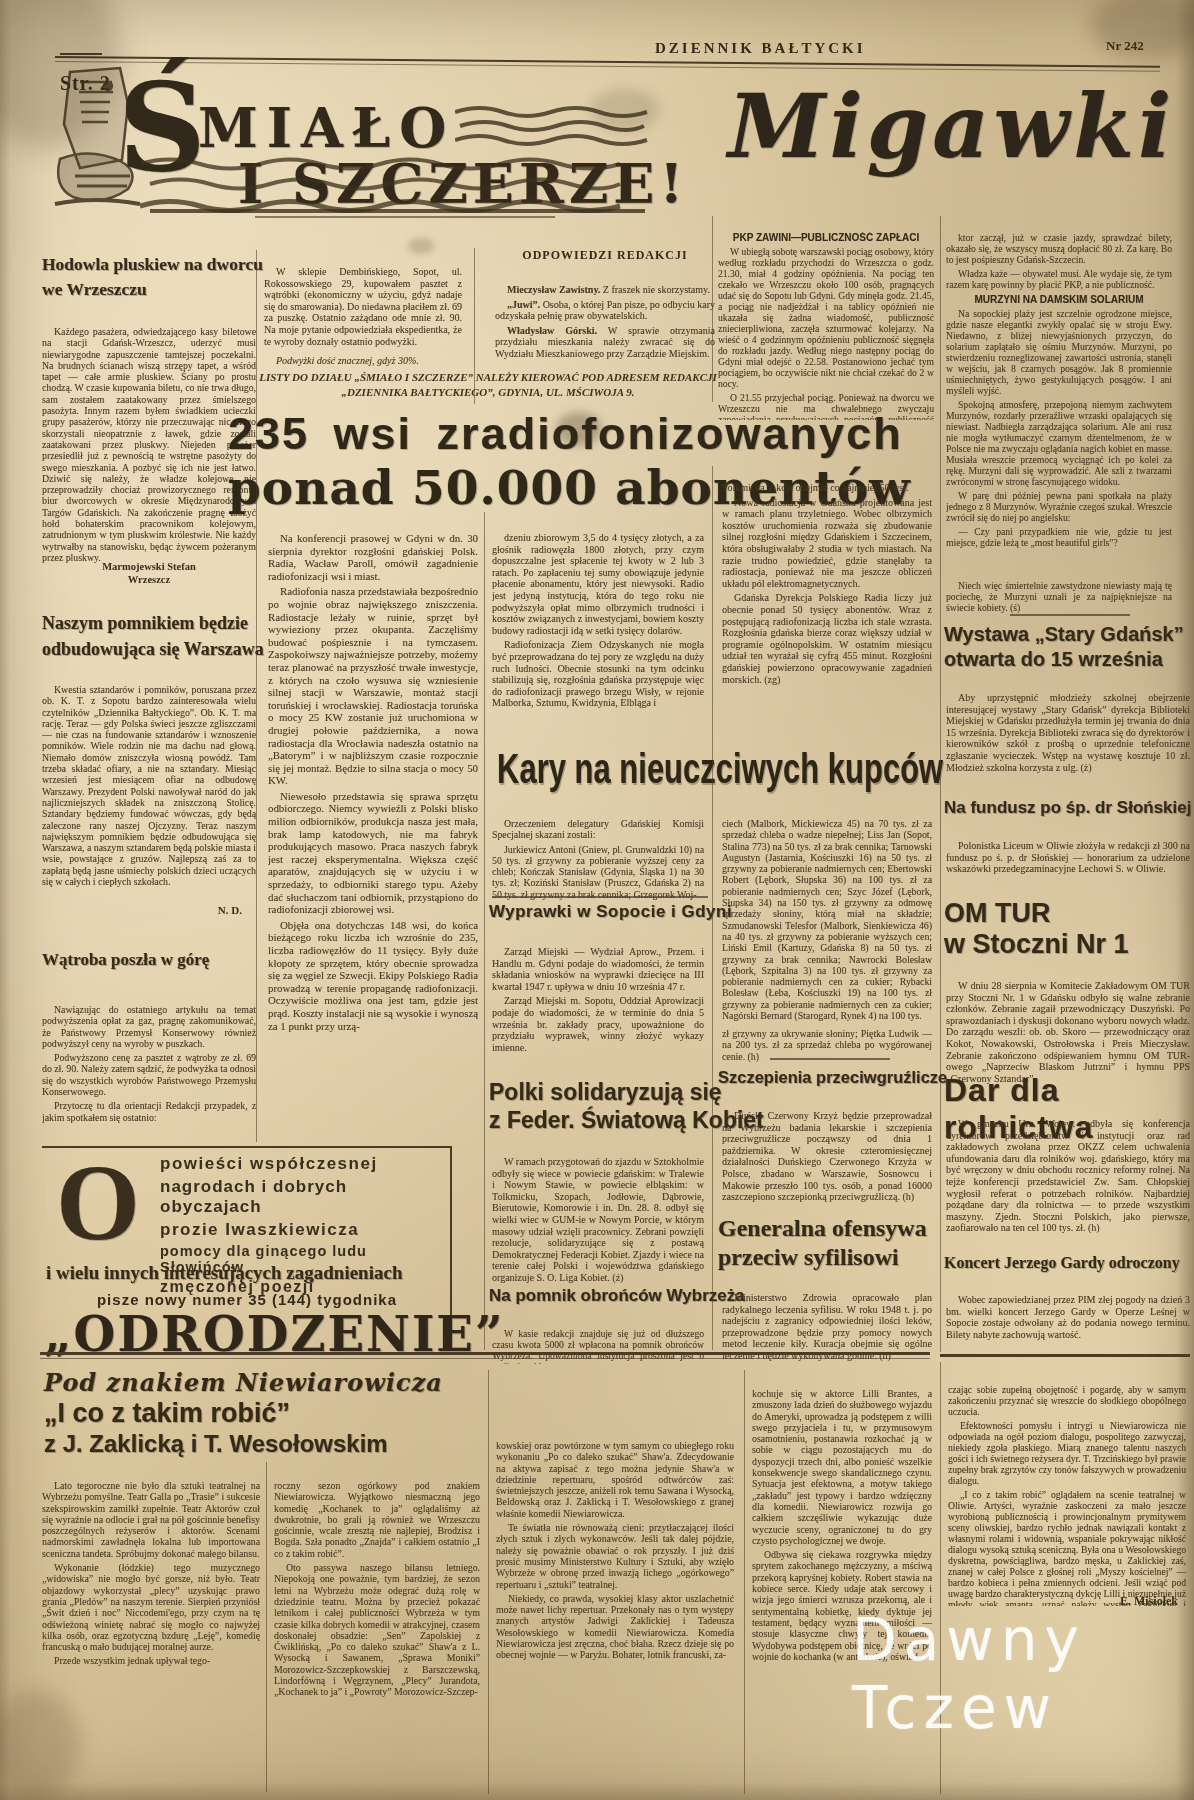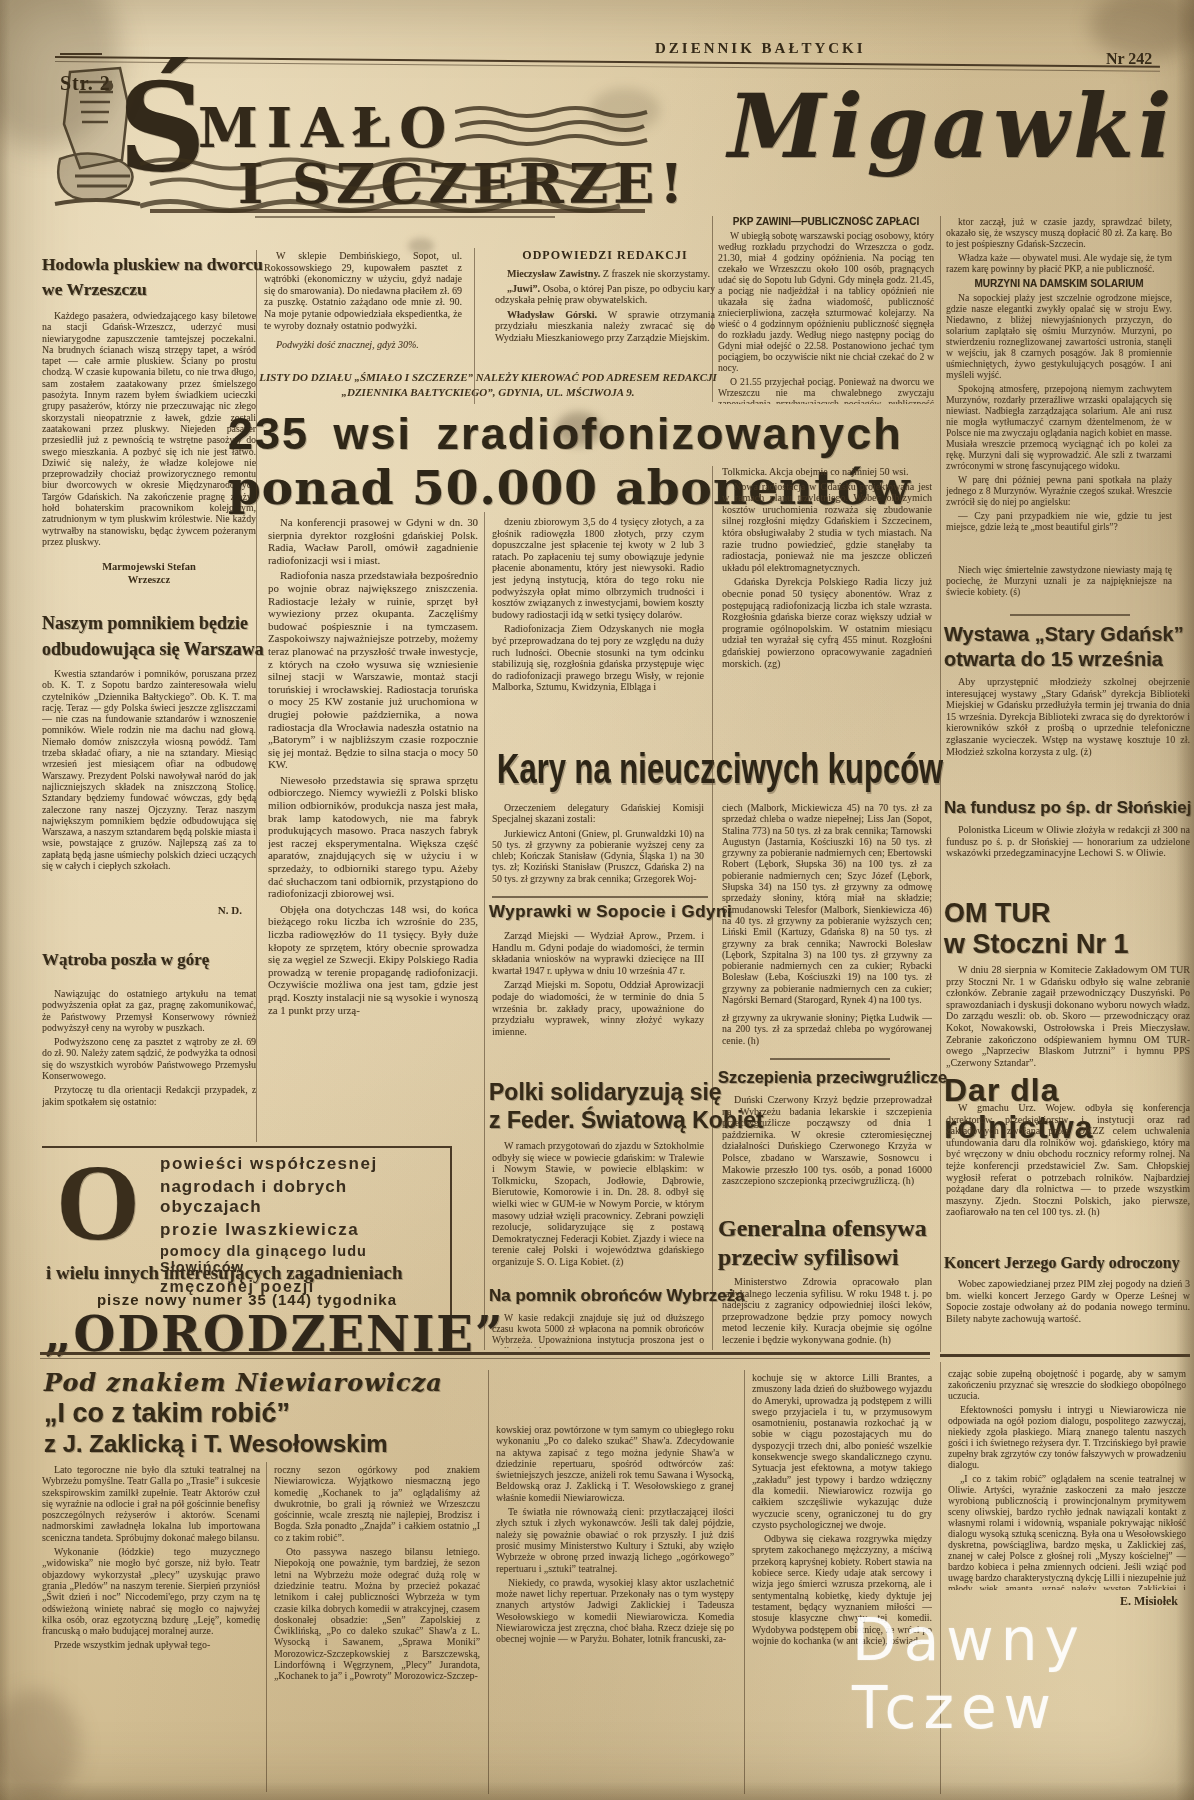--- a/index.html
+++ b/index.html
@@ -10,21 +10,21 @@
       radial-gradient(ellipse at 90% 95%, rgba(255,244,214,.30), transparent 45%),
       radial-gradient(ellipse at 99% 28%, rgba(110,85,50,.20), transparent 40%),
       radial-gradient(ellipse at 50% 120%, rgba(120,95,60,.16), transparent 60%),
       linear-gradient(176deg,#d2bd92 0%,#dccaa4 22%,#e0cea8 50%,#d9c59c 78%,#cdb88c 100%);
     box-shadow:inset 0 0 70px rgba(90,70,40,.38);
     font-family:"Liberation Serif", serif;color:#45361f;
   }
   #inner{position:absolute;inset:0;filter:blur(.22px);}
   .abs{position:absolute;}
   .col{ text-align:justify;color:#483823;overflow:hidden;
-        text-shadow:.3px .3px 0 rgba(70,54,32,.30); }
+        text-shadow:.3px .3px 0 rgba(70,54,32,.30);margin-top:16px; }
   .col p{margin:0 0 3px 0;text-indent:12px;}
   .serifb{font-family:"Liberation Serif",serif;font-weight:bold;color:#352a18;}
   .sansb{font-family:"Liberation Sans",sans-serif;font-weight:bold;color:#352a18;}
   .hline{background:#4a3a26;}
   .vline{width:1px;background:rgba(72,54,32,.55);}
   .headrule{transform:rotate(.5deg);transform-origin:left center;}
   .ital{font-style:italic;}
   .center{text-align:center;}
   .sig{font-weight:bold;color:#3a2d19;}
   .grunge{text-shadow:1px 1px 0 rgba(52,40,22,.30), -0.5px 0 0 rgba(52,40,22,.22);}
@@ -41,21 +41,21 @@
 </style>
 </head>
 <body>
 
 <div id="page">
 <div id="inner">
 
   <div class="abs serifb" style="left:60px;top:34px;font-size:20px;letter-spacing:1px;margin-top:38px;">Str. 2</div>
   <div class="abs hline" style="left:60px;top:53px;width:42px;height:2px;"></div>
   <div class="abs serifb" style="left:655px;top:40px;font-size:15px;letter-spacing:3px;">DZIENNIK BAŁTYCKI</div>
-  <div class="abs serifb" style="left:1106px;top:38px;font-size:16px;margin-top:12px;">Nr 242</div>
+  <div class="abs serifb" style="left:1106px;top:38px;font-size:13px;">Nr 242</div>
   <div class="abs hline headrule" style="left:55px;top:56px;width:1105px;height:2px;"></div>
   <div class="abs hline headrule" style="left:55px;top:61px;width:1105px;height:1px;opacity:.6;"></div>
 
   <svg class="abs" style="left:50px;top:64px;" width="135" height="152" viewBox="0 0 135 152">
     <g stroke="#3c301d" fill="none" stroke-width="2.5" opacity=".85">
       <path d="M20,8 L70,4 L78,40 L72,96 L30,104 L14,60 Z" fill="rgba(60,48,28,.18)"></path>
       <path d="M30,18 h32 M29,28 h34 M30,38 h30 M31,48 h28 M32,58 h26"></path>
       <path d="M10,95 q30,-12 60,2 q20,10 8,28 q-25,18 -55,8 q-20,-10 -13,-38z" fill="rgba(60,48,28,.3)"></path>
       <path d="M25,112 h55 M27,122 h50" stroke-width="3"></path>
       <circle cx="58" cy="22" r="4" fill="#3c301d"></circle>

